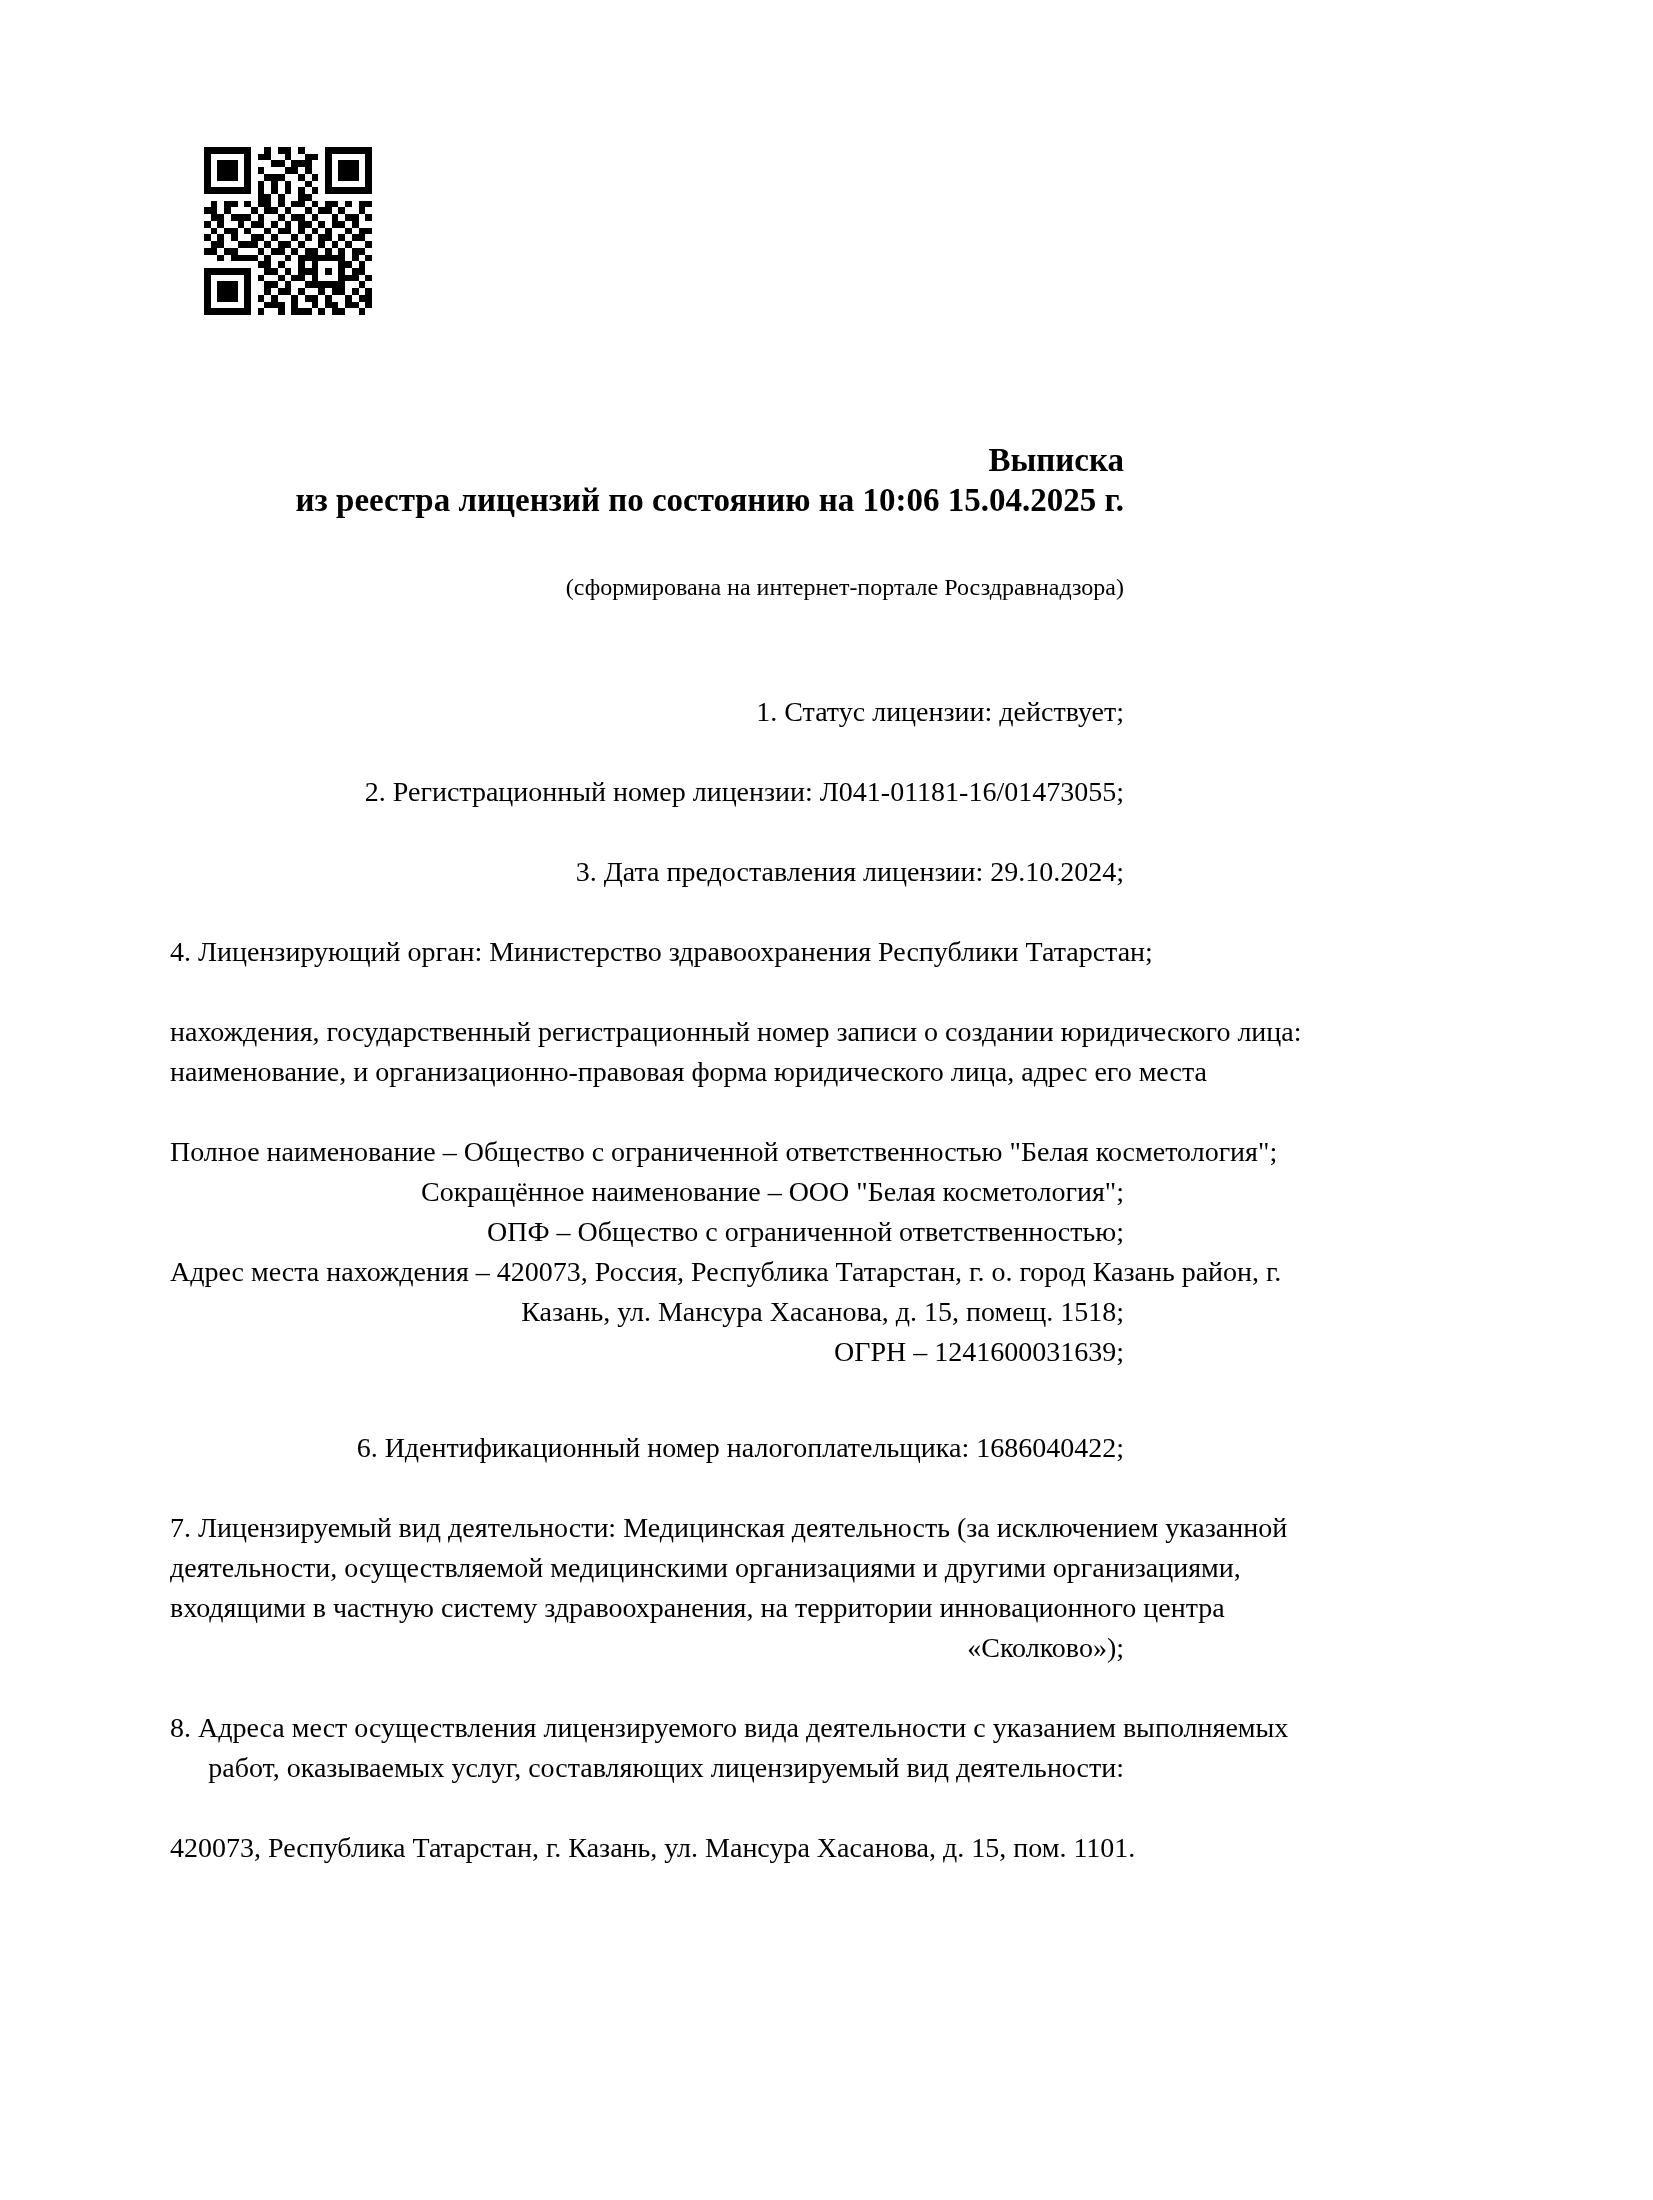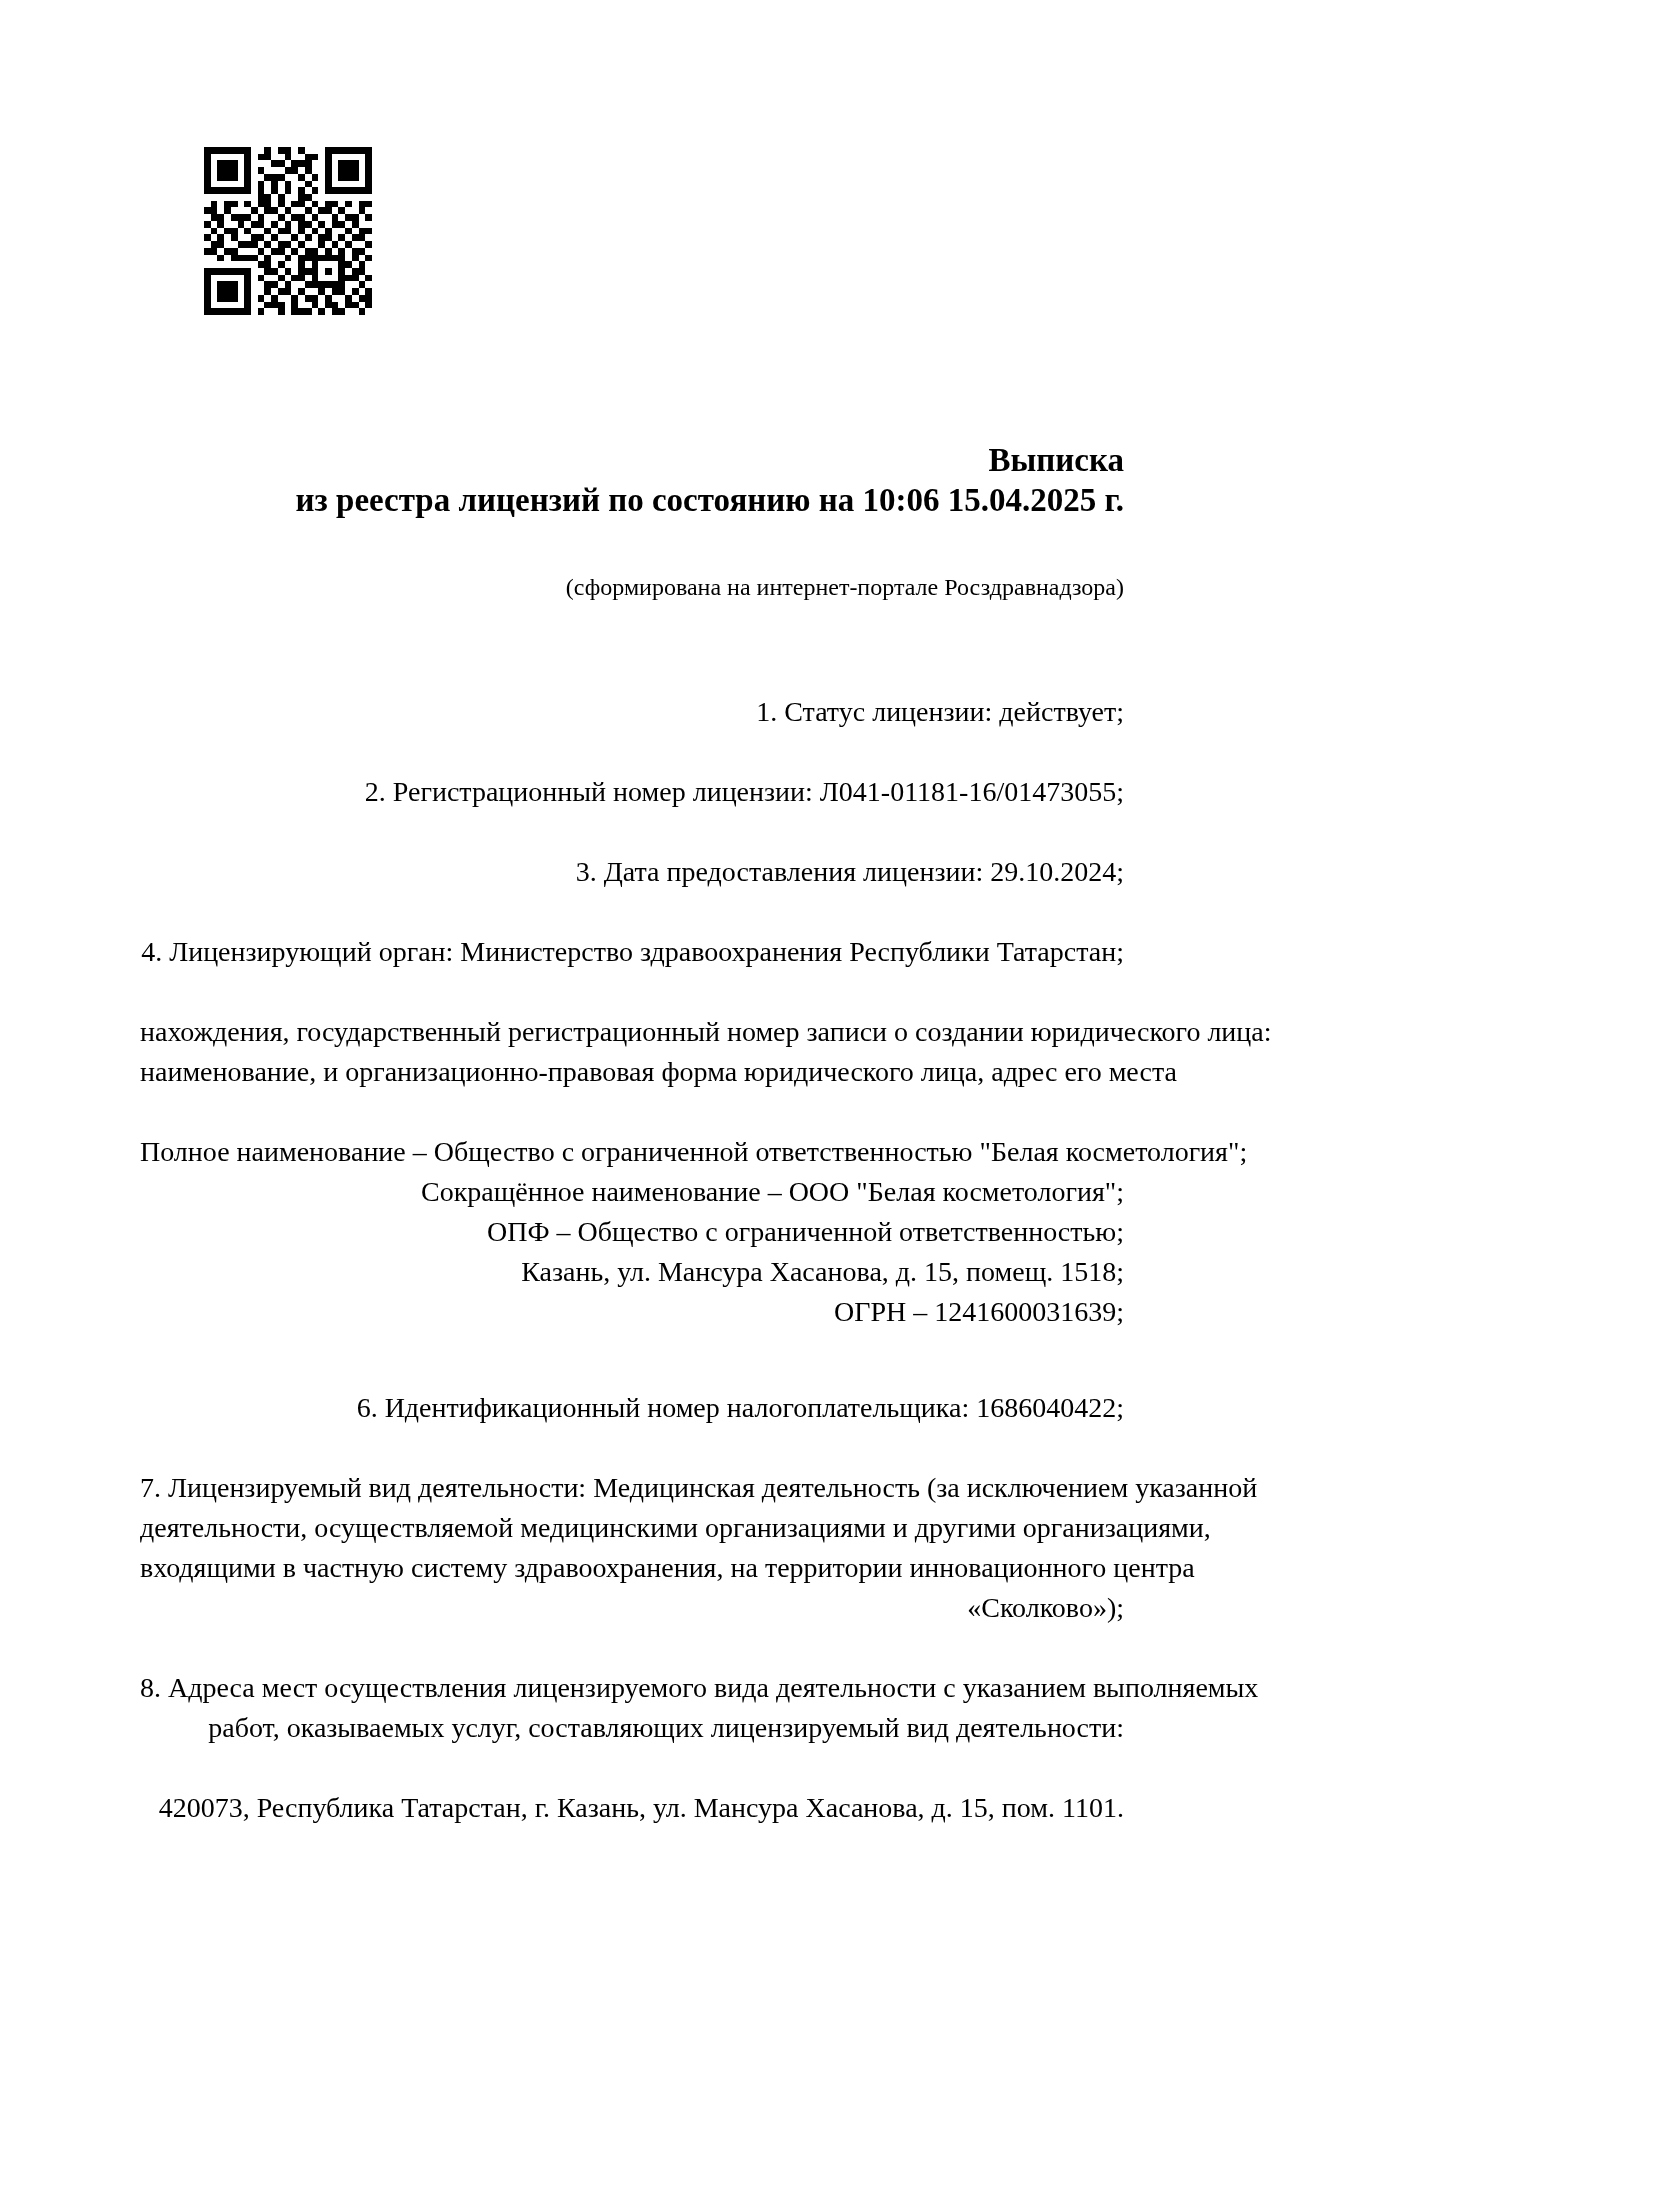--- a/index.html
+++ b/index.html
@@ -40,20 +40,21 @@
   .subtitle {
     margin-top: 50px;
     text-align: right;
     font-size: 24px;
     line-height: 34px;
     white-space: nowrap;
   }
   .body {
     margin-top: 88px;
     font-size: 28px;
+    margin-left: 30px;
   }
   .para { margin-top: 40px; }
   .para:first-child { margin-top: 0; }
   .para.gap-large { margin-top: 56px; }
   .line {
     line-height: 40px;
     white-space: nowrap;
     text-align: right;
   }
 </style>
@@ -423,20 +424,21 @@
           <div class="line">4. Лицензирующий орган: Министерство здравоохранения Республики Татарстан;</div>
         </div>
       <div class="para">
           <div class="line">нахождения, государственный регистрационный номер записи о создании юридического лица:</div>
           <div class="line">наименование, и организационно-правовая форма юридического лица, адрес его места</div>
         </div>
       <div class="para">
           <div class="line">Полное наименование – Общество с ограниченной ответственностью "Белая косметология";</div>
           <div class="line">Сокращённое наименование – ООО "Белая косметология";</div>
           <div class="line">ОПФ – Общество с ограниченной ответственностью;</div>
+          <div class="line">Адрес места нахождения – 420073, Россия, Республика Татарстан, г. о. город Казань район, г.</div>
           <div class="line">Казань, ул. Мансура Хасанова, д. 15, помещ. 1518;</div>
           <div class="line">ОГРН – 1241600031639;</div>
         </div>
       <div class="para gap-large">
           <div class="line">6. Идентификационный номер налогоплательщика: 1686040422;</div>
         </div>
       <div class="para">
           <div class="line">7. Лицензируемый вид деятельности: Медицинская деятельность (за исключением указанной</div>
           <div class="line">деятельности, осуществляемой медицинскими организациями и другими организациями,</div>
           <div class="line">входящими в частную систему здравоохранения, на территории инновационного центра</div>

